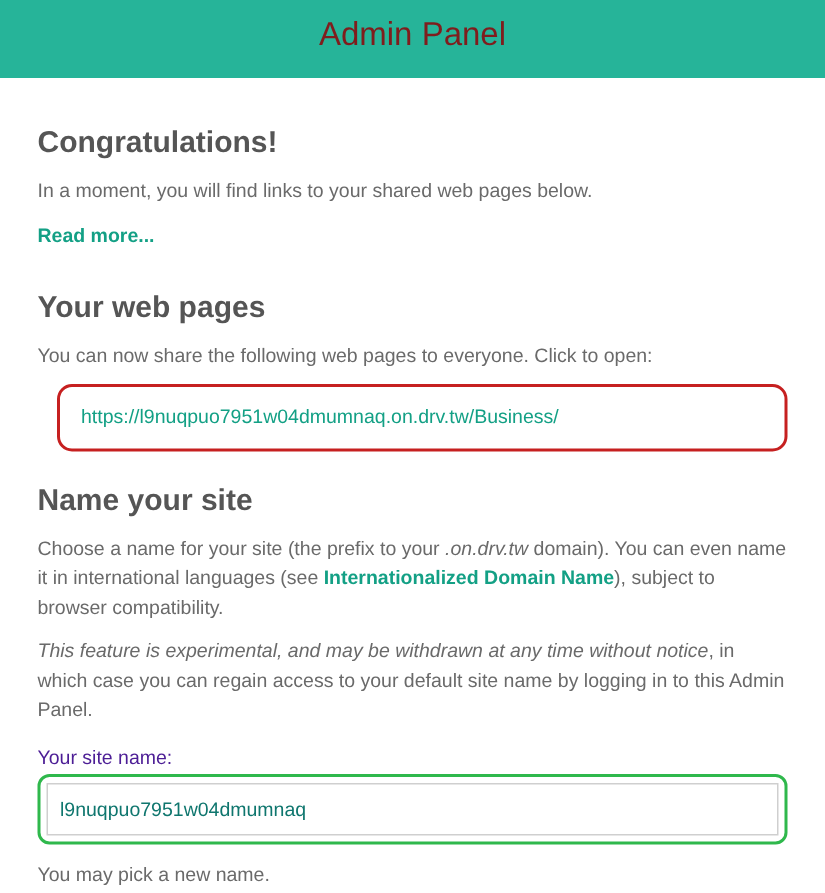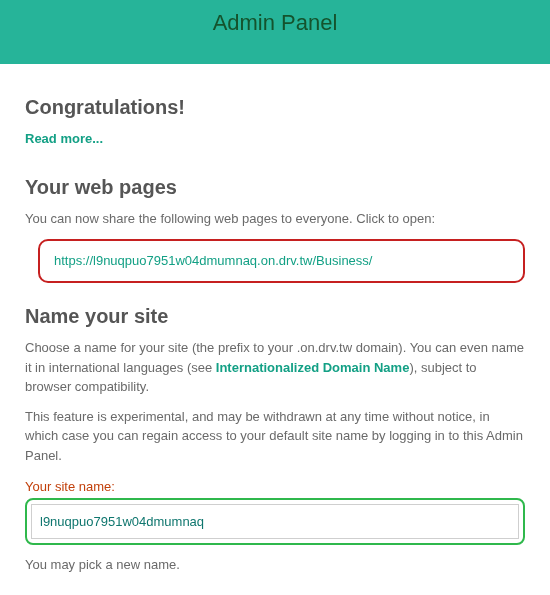--- a/index.html
+++ b/index.html
@@ -5,24 +5,24 @@
   * { box-sizing: border-box; }
   body {
     margin: 0;
     font-family: Arial, Helvetica, sans-serif;
     color: #4a4a4a;
     width: 550px;
     background: #fff;
   }
   .header {
     background: #26b499;
-    color: #14532d;
+    color: #7f1d1d;
     text-align: center;
     font-size: 22px;
-    padding: 10px 0 28px 0;
+    padding: 10px 0 16px 0;
     font-weight: 400;
   }
   .content {
     padding: 10px 25px 20px 25px;
   }
   h2 {
     font-size: 20px;
     font-weight: 700;
     color: #555;
     margin: 22px 0 10px 0;
@@ -53,24 +53,24 @@
     font-size: 13px;
     text-decoration: none;
     line-height: 1.6;
   }
   .idn {
     color: #13a085;
     font-weight: 700;
     text-decoration: none;
     margin-top: 41px;
   }
-  .ital { }
+  .ital { font-style: italic; }
   .label {
     font-size: 13px;
-    color: #c2410c;
+    color: #4c1d95;
     margin: 14px 0 4px 0;
   }
   .green-frame {
     border: 2px solid #2fb84c;
     border-radius: 8px;
     padding: 4px;
     margin-bottom: 6px;
   }
   .green-frame input {
     width: 100%;
@@ -85,20 +85,21 @@
 </head>
 <body>
 
 <div class="header">
   <span>Admin Panel</span>
 </div>
 
 <div class="content">
 
   <h2>Congratulations!</h2>
+  <p>In a moment, you will find links to your shared web pages below.</p>
   <a href="#" class="readmore">Read more...</a>
 
   <h2>Your web pages</h2>
   <p>You can now share the following web pages to everyone. Click to open:</p>
   <div class="red-frame">
     <a href="#">https://l9nuqpuo7951w04dmumnaq.on.drv.tw/Business/</a>
   </div>
 
   <h2>Name your site</h2>
   <p>

